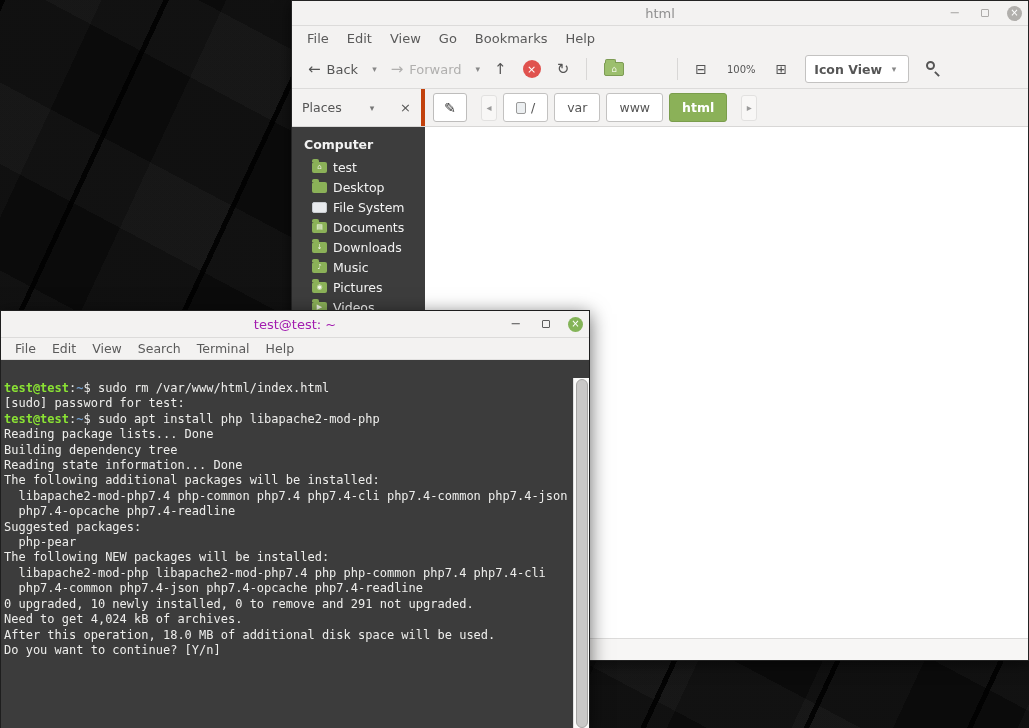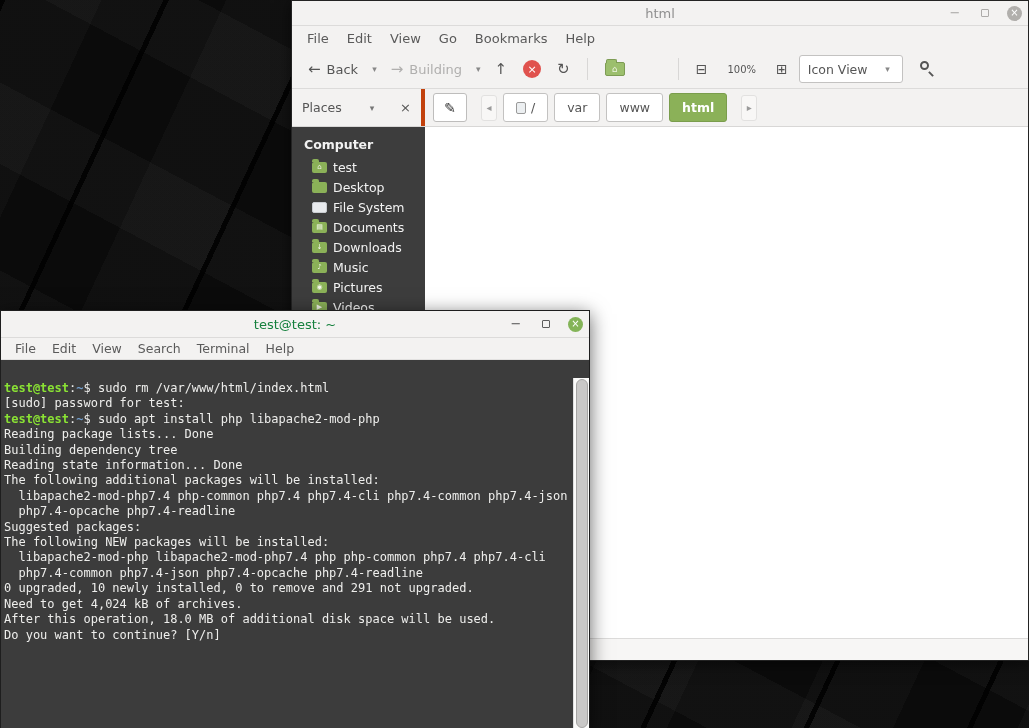--- a/index.html
+++ b/index.html
@@ -55,21 +55,21 @@
   .mini-folder::before { content:""; position:absolute; top:-4px; left:0; width:9px; height:3px;
                           background:#9cbf6d; border:1px solid #7d9c54; border-bottom:none; border-radius:2px 2px 0 0; }
   .mini-folder .house { position:absolute; inset:0; display:flex; align-items:center; justify-content:center;
                         color:#eef4e3; font-size:9px; }
   .mini-monitor { width:20px; height:15px; position:relative; }
   .mini-monitor .screen { width:20px; height:12px; background:#8b8e94; border-radius:1px; }
   .mini-monitor .stand { width:8px; height:3px; background:#a9acb1; margin:0 auto; }
   .zoom-glyph { font-size:14px; color:#555; padding:0 6px; }
   .zoom-label { font-size:10px; color:#555; padding:0 10px; }
   .view-select { display:flex; align-items:center; justify-content:space-between; width:104px; height:28px;
-                 background:#fff; border:1px solid #c3c2c1; border-radius:3px; padding:0 8px; margin-left:1px; font-size:12.5px; }
+                 background:#fff; border:1px solid #c3c2c1; border-radius:3px; padding:0 8px; margin-left:8px; font-size:12.5px;font-weight:bold; }
   .search-btn { margin-left:10px; position:relative; width:20px; height:20px; }
   .search-btn .lens { position:absolute; left:3px; top:2px; width:9px; height:9px; border:2px solid #555; border-radius:50%; }
   .search-btn .handle { position:absolute; left:13px; top:12px; width:2px; height:6px; background:#555; transform:rotate(-45deg); }
 
   .fm-pathrow { height:38px; display:flex; border-bottom:1px solid #d8d7d6; background:#f3f2f1; }
   .places-cell { width:133px; display:flex; align-items:center; padding:0 10px; border-right:4px solid #c2410c; }
   .places-label { font-size:12.5px; color:#555; }
   .places-caret { font-size:9px; color:#777; margin-left:28px; }
   .places-close { margin-left:auto; font-size:13px; color:#555; }
   .crumbs-cell { flex:1; display:flex; align-items:center; padding:0 8px; gap:6px; }
@@ -95,21 +95,21 @@
   .fm-content { flex:1; background:#ffffff; }
   .fm-statusbar { height:22px; background:#f7f6f5; border-top:1px solid #dcdbda; }
 
   
   #term-window {
     position:absolute; left:0; top:310px; width:590px; height:420px; z-index:10;
     border:1px solid #1e1e1e; box-shadow:0 4px 18px rgba(0,0,0,0.6);
     display:flex; flex-direction:column; background:#3c3c3c;
   }
   #term-window .titlebar { height:27px; }
-  #term-window .titlebar .win-title { color:#15803d; }
+  #term-window .titlebar .win-title { color:#a21caf; }
   #term-window .win-controls { color:#5d5d5d; }
   #term-window .wc-close-circle { background:#84b458; }
   #term-window .menubar { height:22px; border-bottom:1px solid #e2e1e0; }
   #term-window .menubar span { font-size:12.5px; padding:2px 8px; }
 
   .term-body { flex:1; display:flex; min-height:0;margin-top:18px; }
   .term-text { flex:1; background:#3c3c3c; padding:3px 0 0 3px; overflow:hidden;
                font-family:"DejaVu Sans Mono","Liberation Mono",monospace; font-size:12px; line-height:15.4px; color:#eeeeec; }
   .term-line { white-space:pre; }
   .t-user { color:#8ae234; font-weight:bold; }
@@ -144,21 +144,21 @@
       </div>
 
     <div class="fm-toolbar">
       <div class="tb-btn">
         <span class="tb-arrow">←</span>
         <span>Back</span>
       </div>
       <span class="tb-caret">▾</span>
       <div class="tb-btn disabled">
         <span class="tb-arrow">→</span>
-        <span>Building</span>
+        <span>Forward</span>
       </div>
       <span class="tb-caret">▾</span>
       <div class="tb-btn">
           <span class="tb-arrow">↑</span>
         </div>
       <div class="tb-btn">
           <span class="stop-circle">×</span>
         </div>
       <div class="tb-btn">
           <span class="tb-arrow">↻</span>
@@ -293,20 +293,21 @@
           <div class="term-line"><span class="t-user">test@test</span><span>:</span><span class="t-path">~</span><span>$ </span><span>sudo rm /var/www/html/index.html</span></div>
           <div class="term-line">[sudo] password for test:</div>
           <div class="term-line"><span class="t-user">test@test</span><span>:</span><span class="t-path">~</span><span>$ </span><span>sudo apt install php libapache2-mod-php</span></div>
           <div class="term-line">Reading package lists... Done</div>
           <div class="term-line">Building dependency tree</div>
           <div class="term-line">Reading state information... Done</div>
           <div class="term-line">The following additional packages will be installed:</div>
           <div class="term-line">  libapache2-mod-php7.4 php-common php7.4 php7.4-cli php7.4-common php7.4-json</div>
           <div class="term-line">  php7.4-opcache php7.4-readline</div>
           <div class="term-line">Suggested packages:</div>
+          <div class="term-line">  php-pear</div>
           <div class="term-line">The following NEW packages will be installed:</div>
           <div class="term-line">  libapache2-mod-php libapache2-mod-php7.4 php php-common php7.4 php7.4-cli</div>
           <div class="term-line">  php7.4-common php7.4-json php7.4-opcache php7.4-readline</div>
           <div class="term-line">0 upgraded, 10 newly installed, 0 to remove and 291 not upgraded.</div>
           <div class="term-line">Need to get 4,024 kB of archives.</div>
           <div class="term-line">After this operation, 18.0 MB of additional disk space will be used.</div>
           <div class="term-line">Do you want to continue? [Y/n]</div>
         </div>
       <div class="term-scrollbar">
         <div class="term-thumb"></div>

